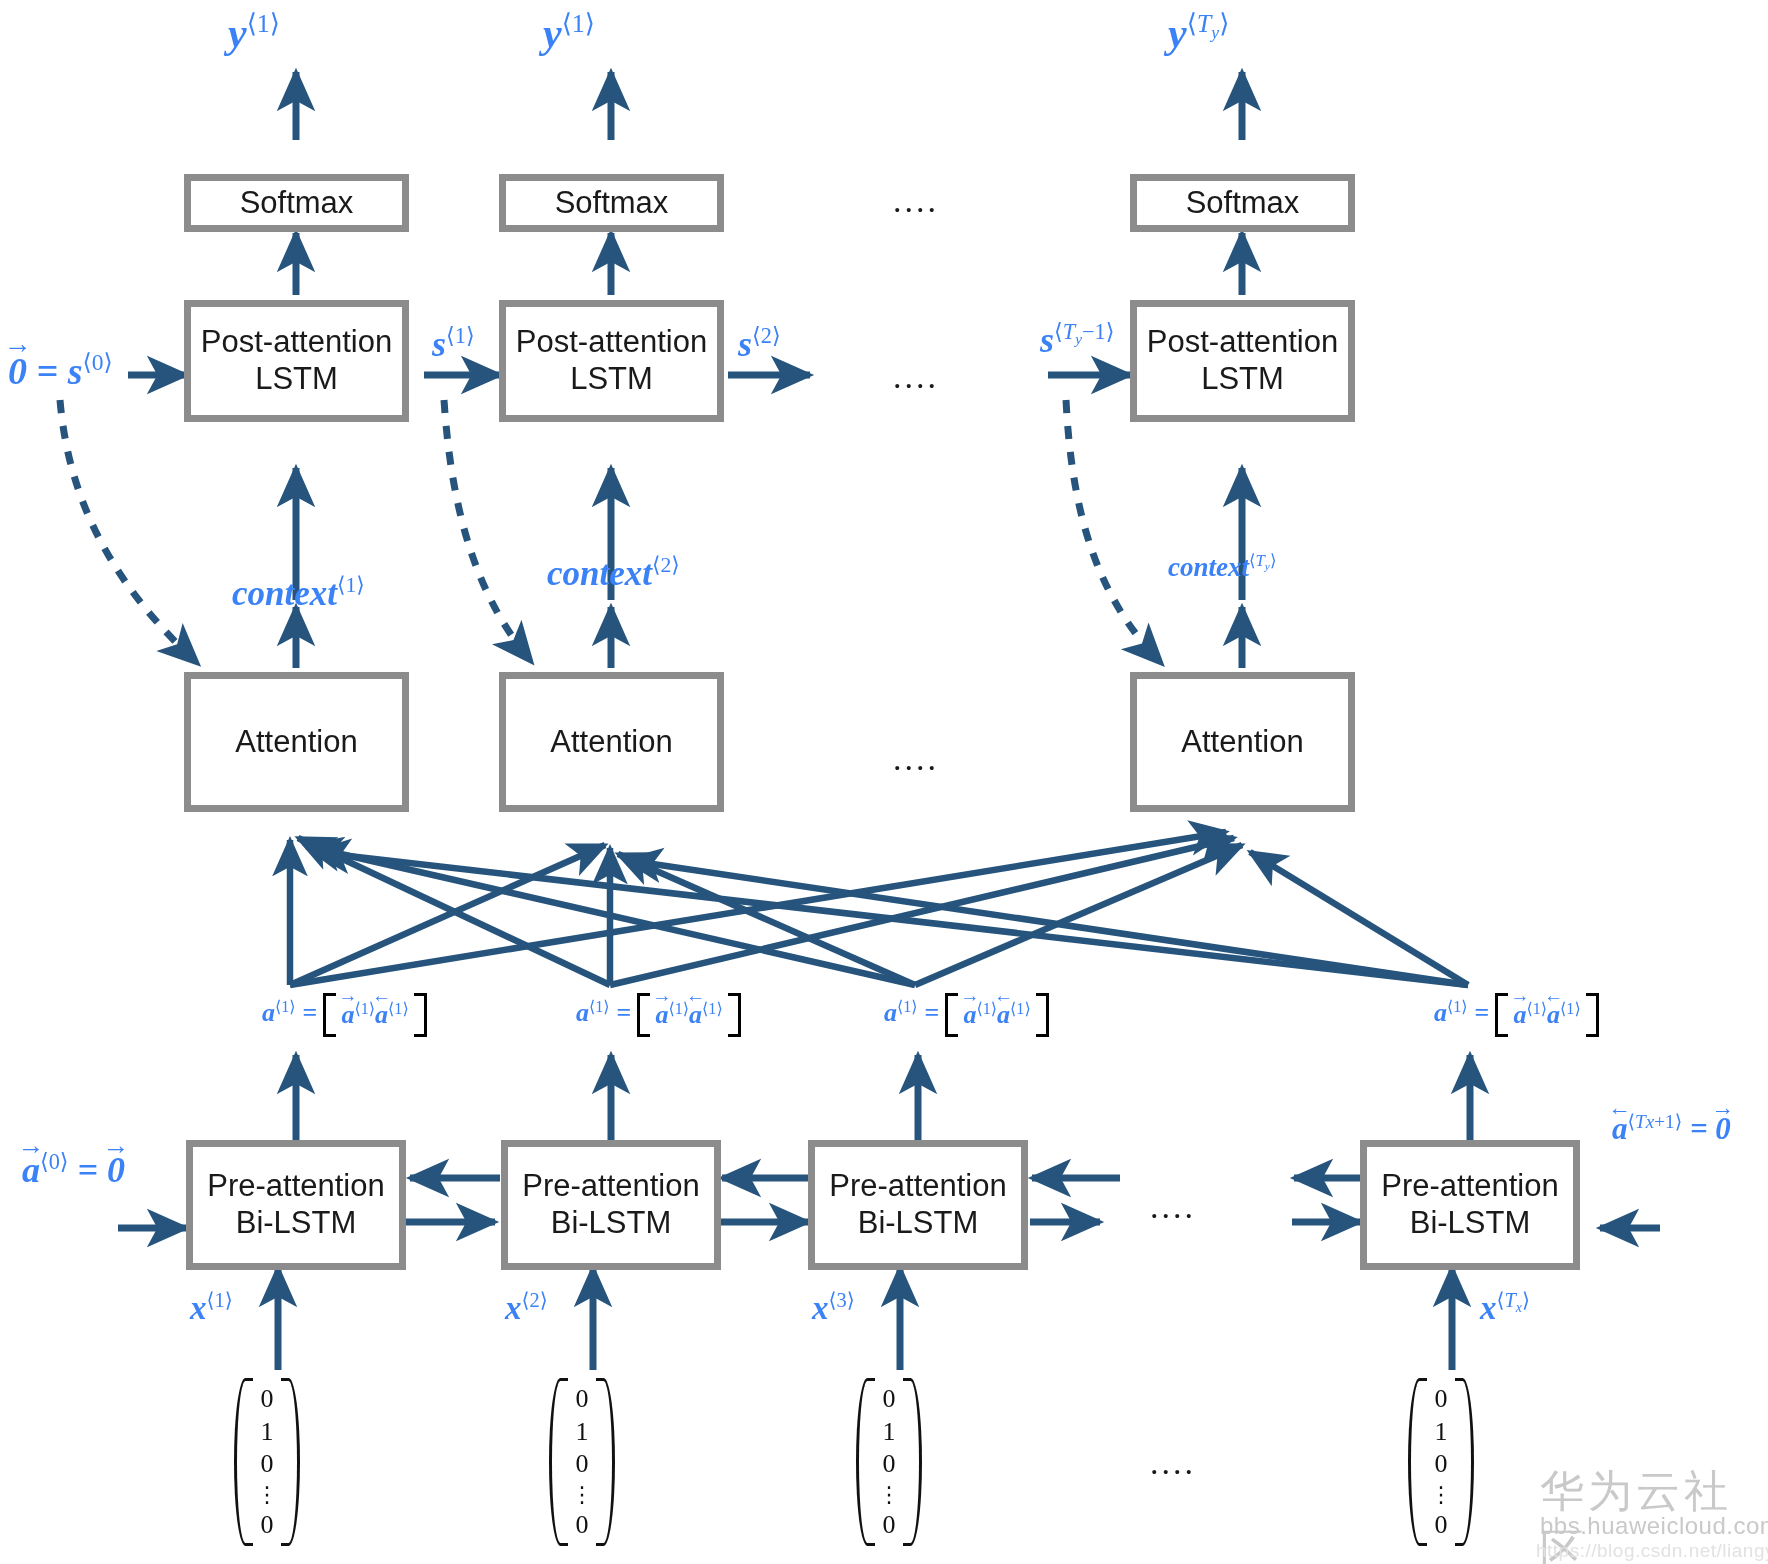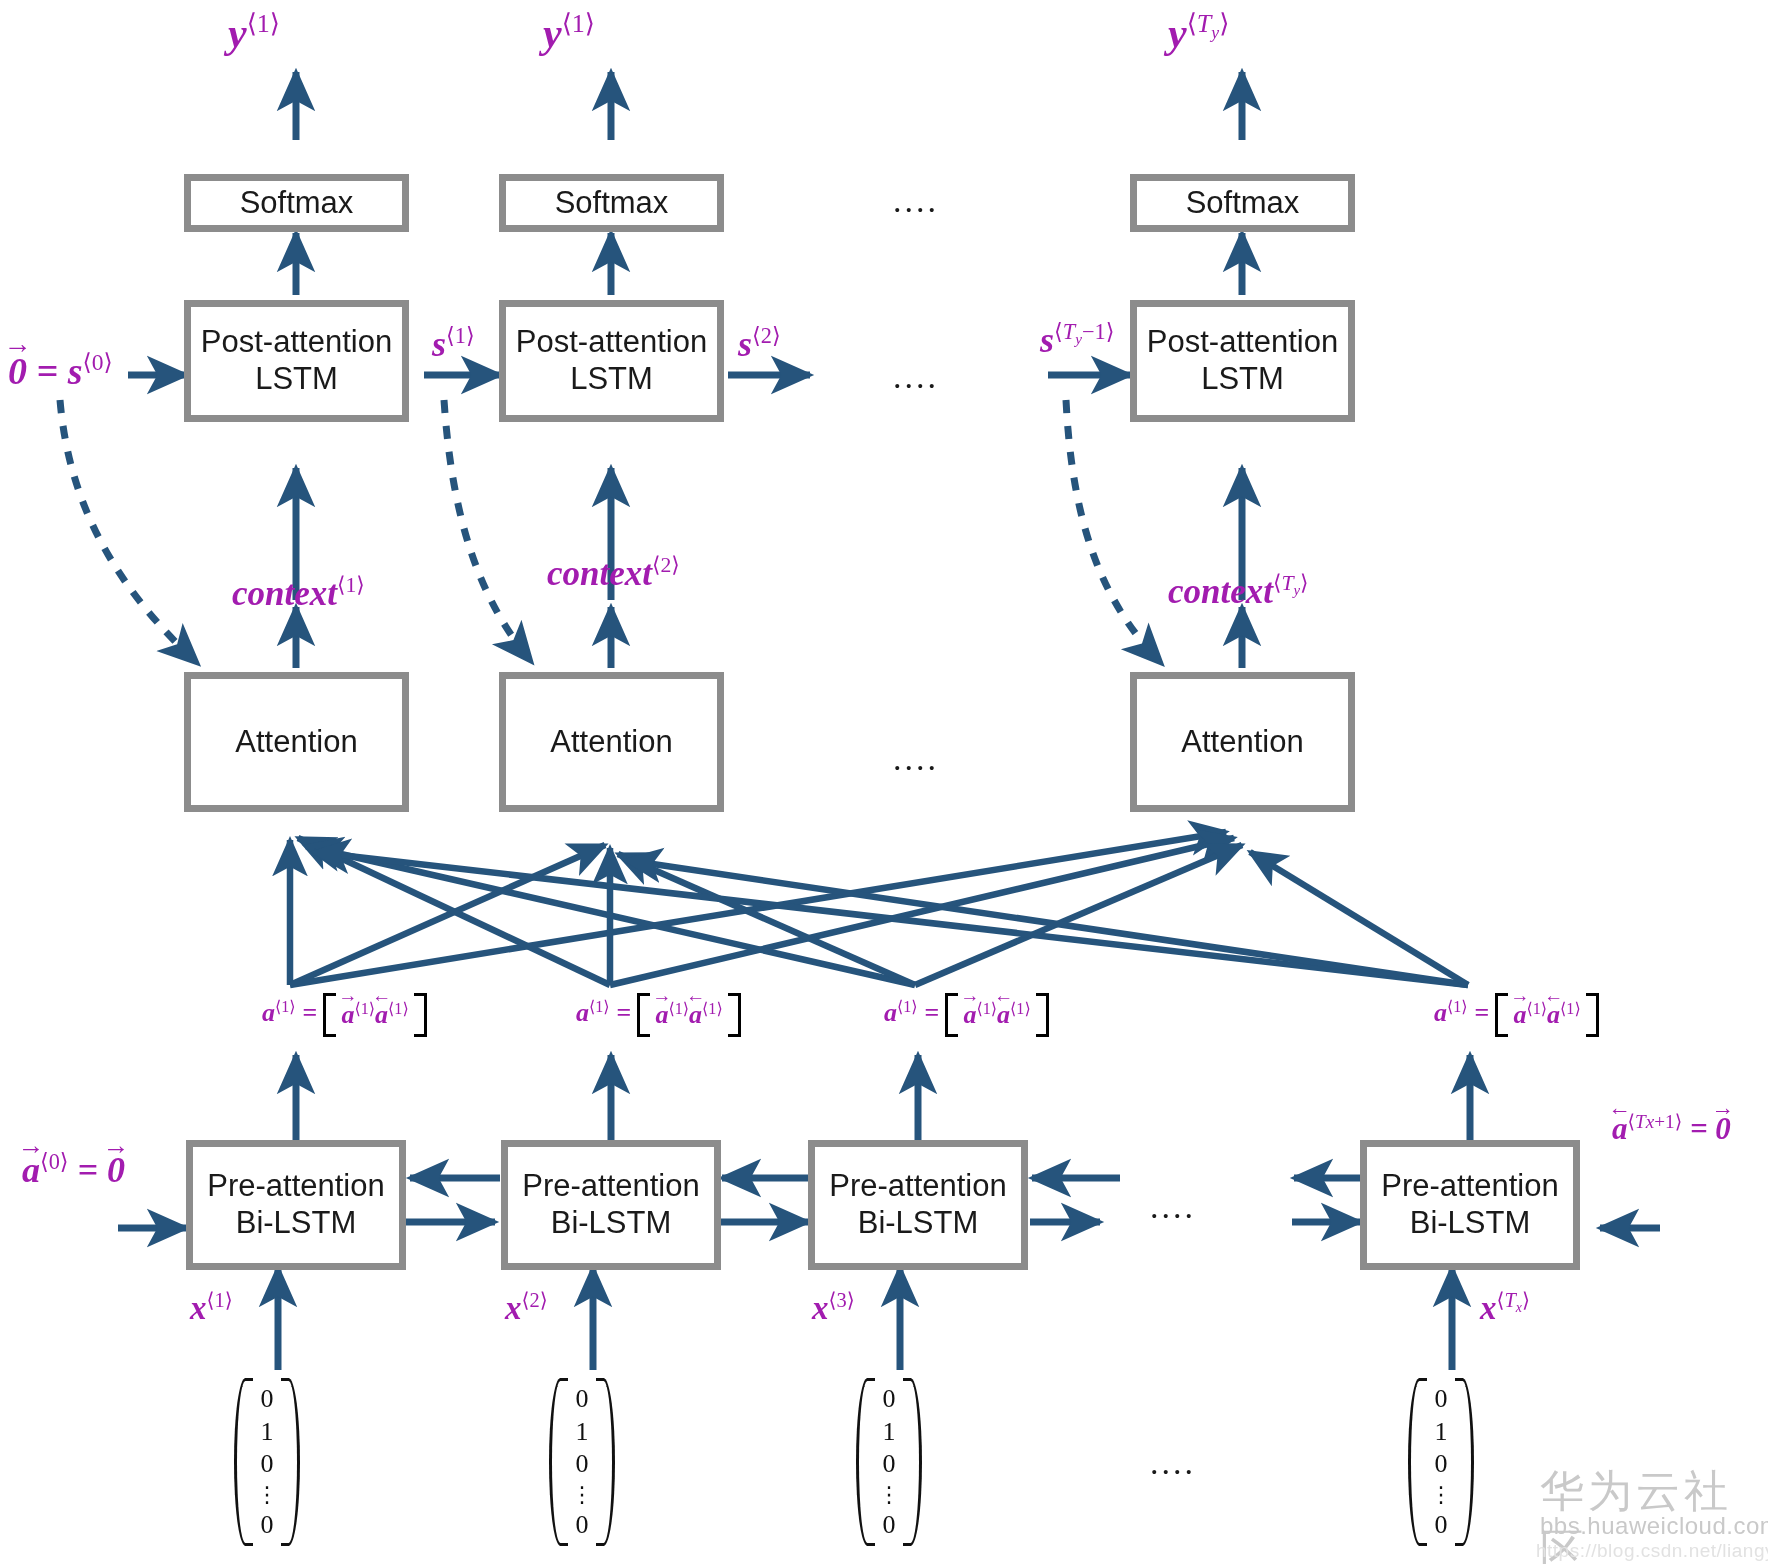--- a/index.html
+++ b/index.html
@@ -11,21 +11,21 @@
            display:flex;align-items:center;justify-content:center;text-align:center;
            color:#1a1a1a;line-height:1.18;font-family:"Liberation Sans",sans-serif;}
   .nodebox span{display:block;}
 
   .softmax{height:58px;font-size:31px;}
   .postatt{height:122px;font-size:31px;}
   .attn{height:140px;font-size:31px;}
   .bilstm{height:130px;font-size:31px;}
 
   
-  .math{position:absolute;font-family:"Liberation Serif",serif;color:#a21caf;white-space:nowrap;}
+  .math{position:absolute;font-family:"Liberation Serif",serif;color:#3b82f6;white-space:nowrap;}
   .math i{font-style:italic;font-family:"Liberation Serif",serif;}
   .math b{font-weight:bold;font-style:italic;font-family:"Liberation Serif",serif;}
   sup.ang{font-size:.62em;vertical-align:.58em;font-style:normal;font-family:"Liberation Serif",serif;}
   sup.ang i{font-style:italic;}
   sub.sml{font-size:.68em;font-style:italic;}
   .vecarrow{position:relative;display:inline-block;}
   .vecarrow::after{content:"\2192";position:absolute;left:50%;transform:translateX(-50%);
                    top:-0.72em;font-size:.74em;font-style:normal;font-weight:normal;}
   .vecarrowL{position:relative;display:inline-block;}
   .vecarrowL::after{content:"\2190";position:absolute;left:50%;transform:translateX(-50%);
@@ -203,21 +203,21 @@
   <div class="math" style="left:1040px;top:318px;font-size:36px;">
     <b>s</b><sup class="ang">⟨<i>T<sub class="sml">y</sub></i>−1⟩</sup>
   </div>
 
   <div class="math" style="left:232px;top:572px;font-size:35px;">
     <b>context</b><sup class="ang">⟨1⟩</sup>
   </div>
   <div class="math" style="left:547px;top:552px;font-size:35px;">
     <b>context</b><sup class="ang">⟨2⟩</sup>
   </div>
-  <div class="math" style="left:1168px;top:550px;font-size:35px;margin-top:20px;">
+  <div class="math" style="left:1168px;top:550px;font-size:27px;">
     <b>context</b><sup class="ang">⟨<i>T<sub class="sml">y</sub></i>⟩</sup>
   </div>
 
   <div class="nodebox attn" style="left:184px;top:672px;width:225px;">
     <span>Attention</span>
   </div>
   <div class="nodebox attn" style="left:499px;top:672px;width:225px;">
     <span>Attention</span>
   </div>
   <div class="nodebox attn" style="left:1130px;top:672px;width:225px;">

